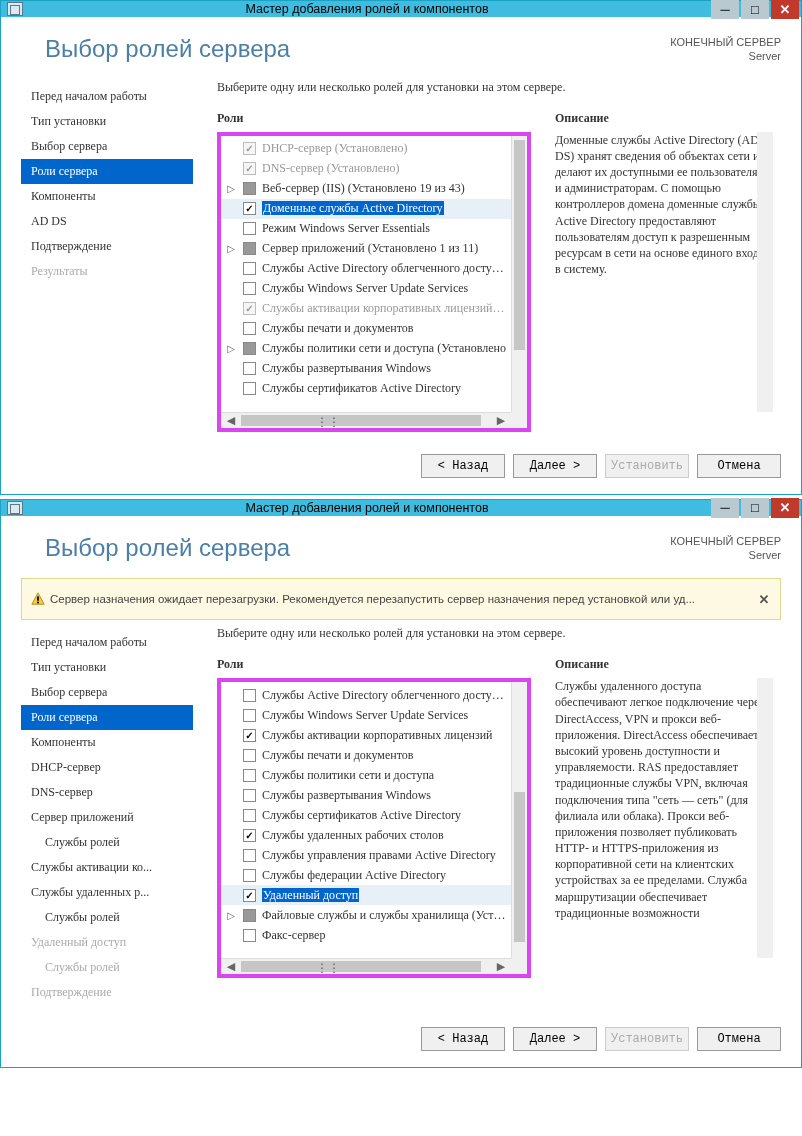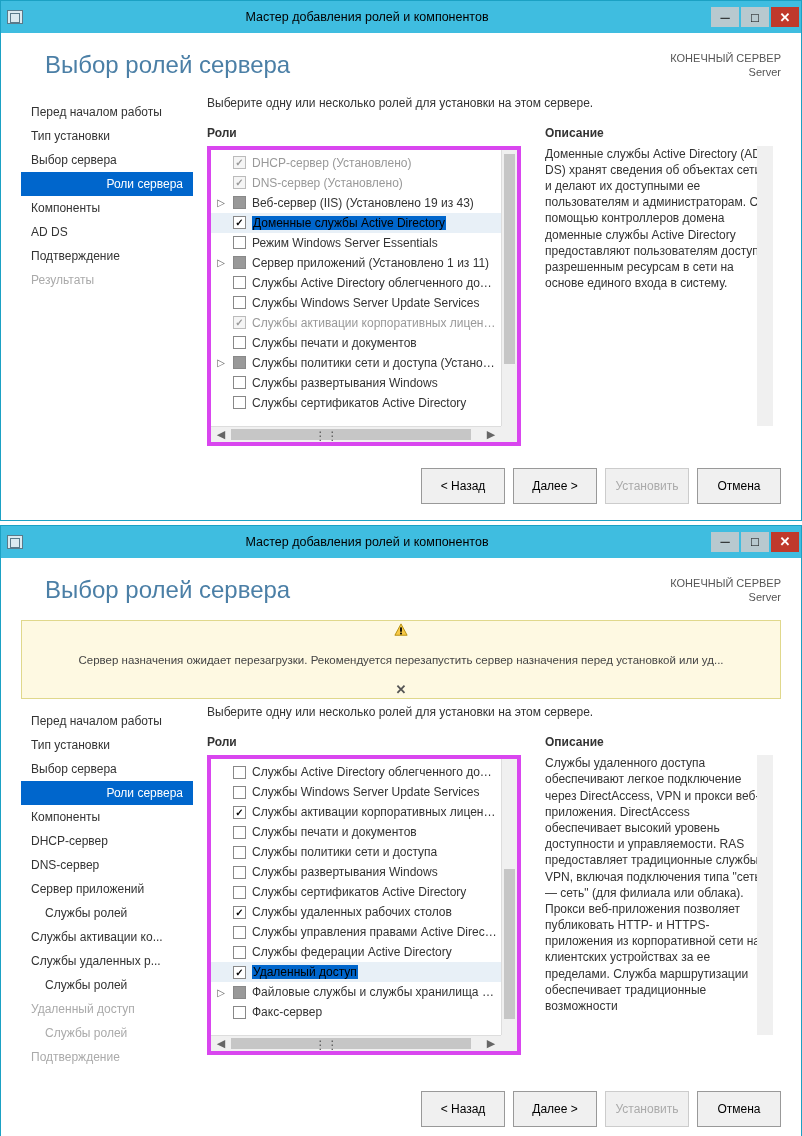--- a/index.html
+++ b/index.html
@@ -1,38 +1,38 @@
 <!DOCTYPE html>
 <html><head>
 <meta charset="utf-8">
 <style>
   * { box-sizing: border-box; margin: 0; padding: 0; }
   body { font-family: "Segoe UI", Tahoma, sans-serif; background: #fff; font-size: 12px; color: #333; }
   .window { border: 1px solid #1ba1c4; background: #fff; margin-bottom: 4px; }
-  .titlebar { background: #3fbde0; height: 32px; display: flex; align-items: center; position: relative; }
+  .titlebar { background: #3fbde0; height: 16px; display: flex; align-items: center; position: relative; }
   .titlebar .sysicon { width: 16px; height: 14px; margin-left: 6px; background: #dbeaf0; border: 1px solid #5a7a8a; position: relative; }
   .titlebar .sysicon::after { content: ""; position: absolute; left: 2px; top: 2px; width: 8px; height: 8px; border: 1px solid #5a7a8a; }
   .titlebar .title { flex: 1; text-align: center; color: #000; font-size: 12.5px; }
   .titlebar .ctrls { display: flex; gap: 2px; margin-right: 2px; }
   .titlebar .ctrls div { width: 28px; height: 20px; display: flex; align-items: center; justify-content: center; font-size: 13px; font-weight: bold; }
   .ctrl-min { background: #b8c9cf; color: #000; }
   .ctrl-max { background: #b8c9cf; color: #000; }
   .ctrl-close { background: #c0392b; color: #fff; }
   .content { padding: 18px 20px 10px 20px; }
   .header-row { display: flex; align-items: flex-start; justify-content: space-between; margin-bottom: 16px; margin-left: 24px; }
   .page-title { color: #4b7fa6; font-size: 24px; font-weight: 300; }
   .dest { text-align: right; font-size: 11px; color: #555; line-height: 1.3; }
-  .warning-bar { background: #fef9e2; border: 1px solid #e0d88c; padding: 1px 8px; display: flex; align-items: center; gap: 16px; margin-bottom: 6px; font-size: 11.5px; color: #444; flex-direction: column; }
+  .warning-bar { background: #fef9e2; border: 1px solid #e0d88c; padding: 12px 8px; display: flex; align-items: center; gap: 4px; margin-bottom: 6px; font-size: 11.5px; color: #444; }
   .warning-bar .wicon { width: 16px; height: 16px; display:flex; align-items:center; justify-content:center; }
   .warning-bar .wtxt { flex: 1; white-space: nowrap; overflow: hidden; text-overflow: ellipsis; }
   .warning-bar .wclose { width: 16px; text-align: center; color: #555; cursor: pointer; font-size: 13px; font-weight: bold; }
-  .body-cols { display: flex; gap: 6px; }
+  .body-cols { display: flex; gap: 16px; font-family: Liberation Serif, serif; }
   .nav { width: 172px; flex: 0 0 172px; padding-top: 4px; }
   .nav .nitem { padding: 5px 10px; font-size: 12px; color: #333; white-space: nowrap; overflow: hidden; text-overflow: ellipsis; cursor: pointer; }
-  .nav .nitem.sel { background: #0066cc; color: #fff; text-align: right; }
+  .nav .nitem.sel { background: #0066cc; color: #fff; }
   .nav .nitem.dis { color: #aaa; }
   .nav .nitem.sub { padding-left: 24px; }
   .main { flex: 1; padding: 0 8px; min-width: 0; }
   .instruction { font-size: 12px; color: #333; margin-bottom: 16px; }
   .cols2 { display: flex; gap: 24px; }
   .roles-col { flex: 0 0 314px; min-width: 0; }
   .desc-col { flex: 1; min-width: 0; }
   .section-h { font-size: 12px; font-weight: bold; color: #333; margin-bottom: 6px; }
   .roles-box { border: 4px solid #d946ef; height: 300px; position: relative; }
   .roles-list { position: absolute; left: 0; right: 16px; top: 0; bottom: 16px; overflow: hidden; padding: 3px 0; }
@@ -46,26 +46,26 @@
   .role-row { display: flex; align-items: center; padding: 2px 4px; gap: 6px; white-space: nowrap; font-size: 12px; min-height: 20px; }
   .role-row .exp { width: 12px; text-align: center; color: #666; font-size: 10px; flex-shrink: 0; }
   .role-row .chk { width: 13px; height: 13px; border: 1px solid #888; display: flex; align-items: center; justify-content: center; font-size: 10px; flex-shrink: 0; background: #fff; }
   .role-row .chk.checked::after { content: "✓"; color: #000; font-weight: bold; }
   .role-row .chk.dis { border-color: #bbb; background: #f5f5f5; }
   .role-row .chk.dis.checked::after { color: #999; }
   .role-row .chk.ind { background: #999; }
   .role-row .lbl { flex: 1; overflow: hidden; text-overflow: ellipsis; }
   .role-row .lbl.dis { color: #999; }
   .role-row.sel { background: #e8f0f7; }
-  .role-row.sel .lbl .hl { background: #0066cc; color: #000000; padding: 0 1px; }
+  .role-row.sel .lbl .hl { background: #0066cc; color: #ffffff; padding: 0 1px; }
   .desc-text { font-size: 12px; color: #333; line-height: 1.35; }
   .desc-scroll { position: relative; padding-right: 4px; min-height: 280px; }
   .desc-scroll .dscroll { position: absolute; right: 0; top: 0; bottom: 0; width: 16px; background: #f0f0f0; }
   .footer { border-top: 0; padding: 12px 20px 16px; display: flex; justify-content: flex-end; gap: 8px; }
-  .footer button { min-width: 84px; height: 36px; background: #f0f0f0; border: 1px solid #999; font-size: 12px; cursor: pointer; font-family: Liberation Sans, sans-serif; }
+  .footer button { min-width: 84px; height: 24px; background: #f0f0f0; border: 1px solid #999; font-size: 12px; cursor: pointer; font-family: Liberation Mono, monospace; }
   .footer button:disabled { color: #aaa; border-color: #ccc; }
 </style>
 </head>
 <body>
 
 <div id="root">
     <div class="window">
       <div class="titlebar">
     <div class="sysicon"></div>
     <div class="title">Мастер добавления ролей и компонентов</div>

